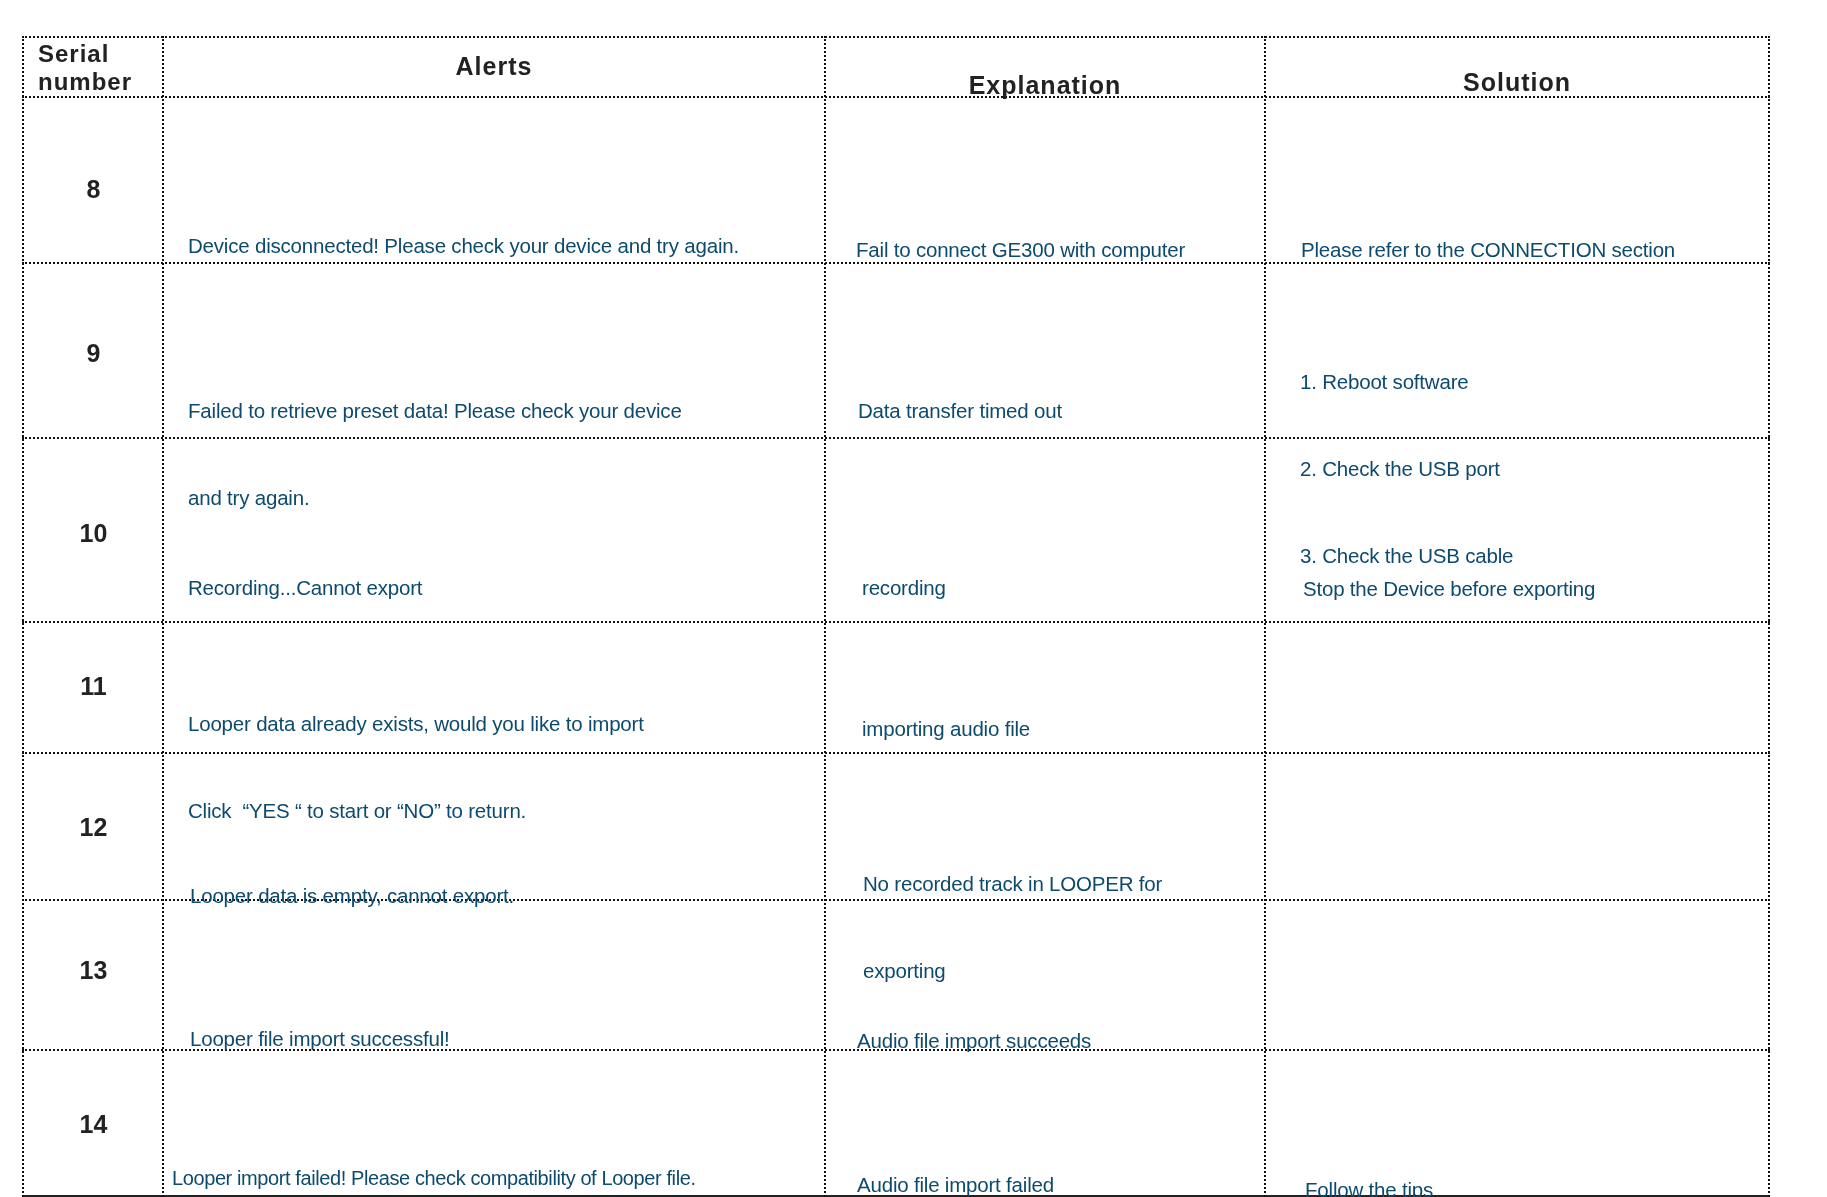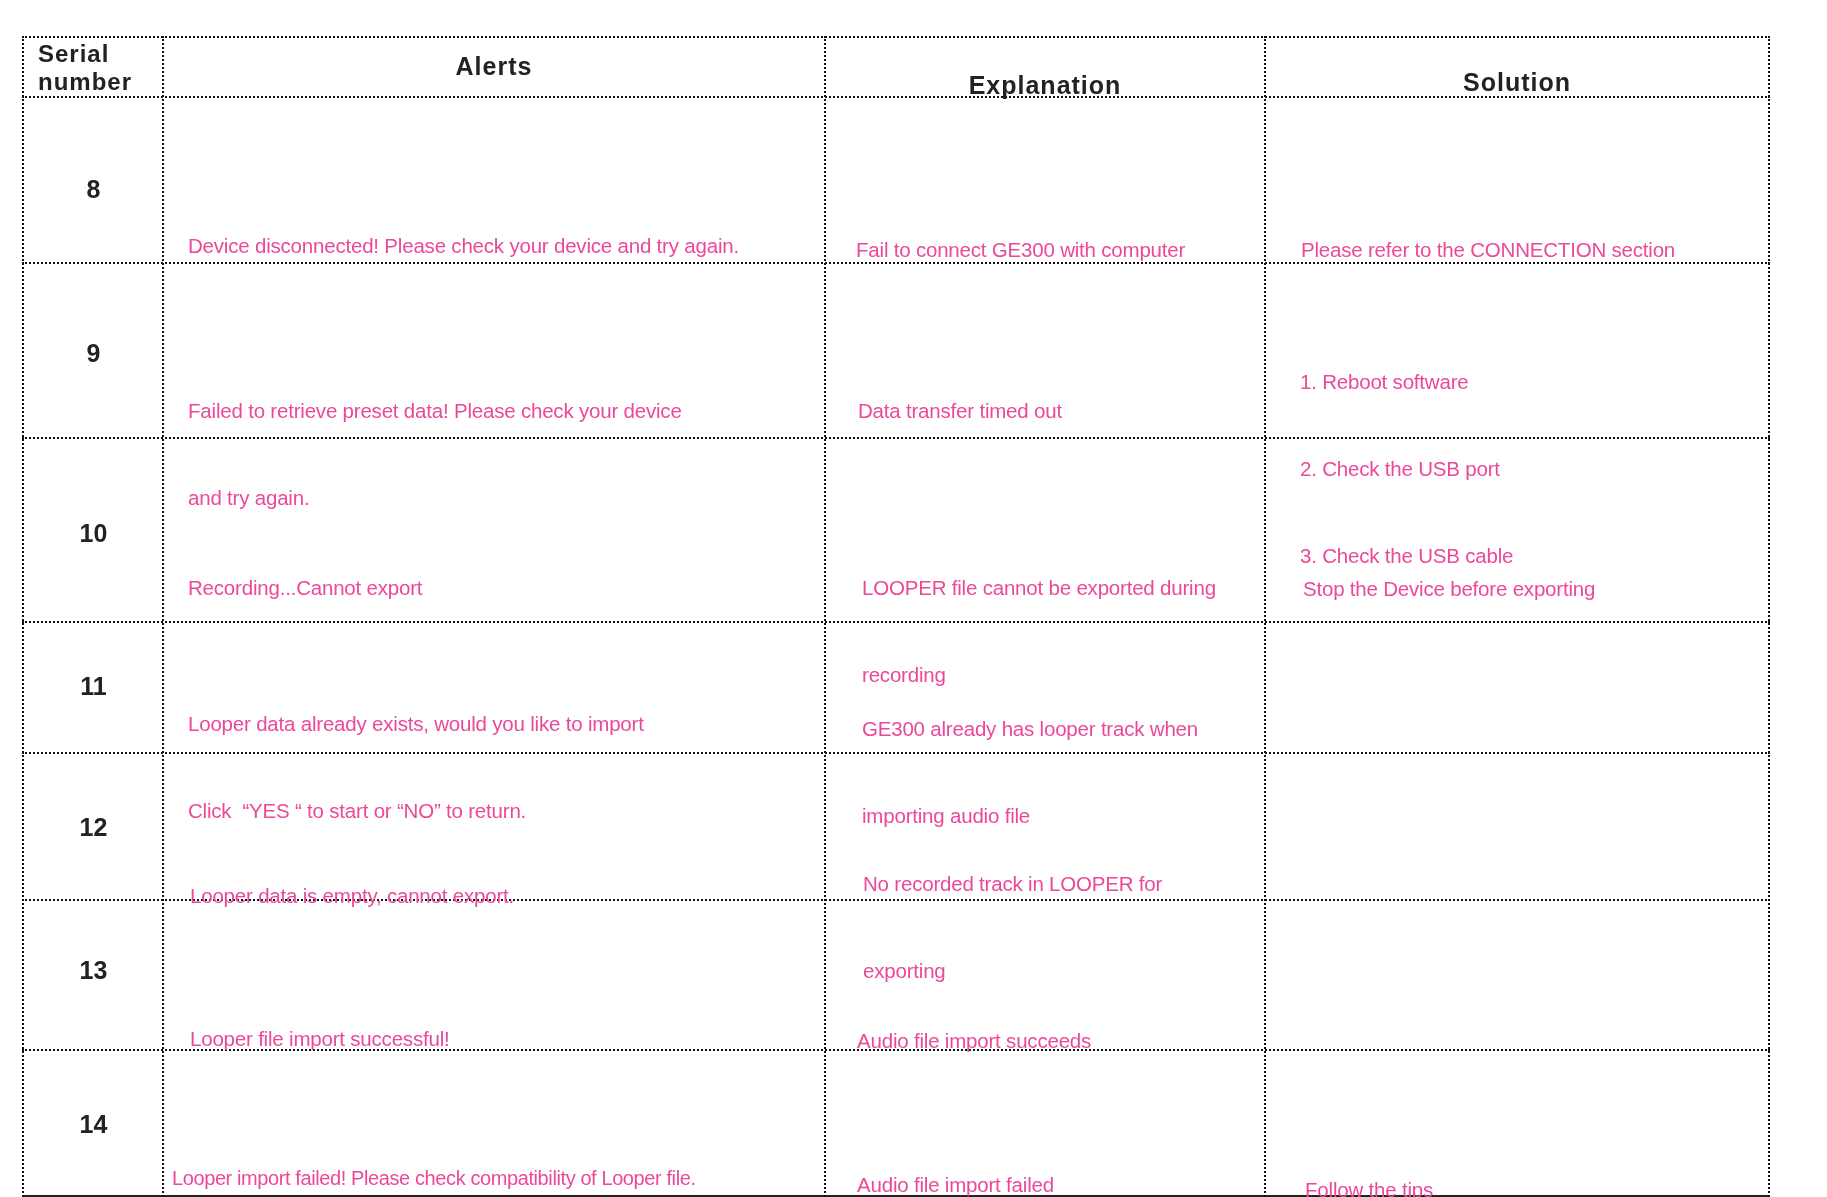--- a/index.html
+++ b/index.html
@@ -7,21 +7,21 @@
          font-family: "Liberation Sans", sans-serif; color: #1a1a1a; }
   .hline { position: absolute; height: 0; border-top: 2px dotted #111; }
   .vline { position: absolute; width: 0; border-left: 2px dotted #111; }
   .hline.solid { border-top: 2px solid #222; }
   .head { position: absolute; font-weight: bold; font-size: 25px; letter-spacing: 1px;
           text-align: center; color: #222; }
   .serialhead { position: absolute; left: 24px; top: 40px; width: 138px; font-weight: bold;
                 font-size: 24px; line-height: 28px; letter-spacing: 1px; color: #222; padding-left: 14px; box-sizing: border-box; }
   .serial { position: absolute; left: 24px; width: 139px; text-align: center; font-weight: bold;
             font-size: 25px; line-height: 30px; color: #222; }
-  .txt { position: absolute; font-size: 20.5px; line-height: 29px; white-space: pre; color: #ec4899;
+  .txt { position: absolute; font-size: 20.5px; line-height: 29px; white-space: pre; color: #0c4a6e;
          letter-spacing: -0.2px; }
 </style>
 </head>
 <body>
 
 <div>
 
   <div class="hline" style="left:22px; width:1748px; top:36px;"></div>
   <div class="hline" style="left:22px; width:1748px; top:96px;"></div>
   <div class="hline" style="left:22px; width:1748px; top:262px;"></div>
@@ -74,36 +74,34 @@
       <div>3. Check the USB cable</div>
     </div>
   </div>
 
   <div>
     <div class="serial" style="top:518px;">10</div>
     <div class="txt" style="left:188px; top:515px;">
       <div>Recording...Cannot export</div>
     </div>
     <div class="txt" style="left:862px; top:515px;">
-      <div>LOOPER file cannot be exported during</div>
       <div>recording</div>
     </div>
     <div class="txt" style="left:1303px; top:516px;">
       <div>Stop the Device before exporting</div>
     </div>
   </div>
 
   <div>
     <div class="serial" style="top:671px;">11</div>
     <div class="txt" style="left:188px; top:651px;">
       <div>Looper data already exists, would you like to import</div>
       <div>Click  “YES “ to start or “NO” to return.</div>
     </div>
     <div class="txt" style="left:862px; top:656px;">
-      <div>GE300 already has looper track when</div>
       <div>importing audio file</div>
     </div>
     <div class="txt" style="left:1303px; top:670px;"></div>
   </div>
 
   <div>
     <div class="serial" style="top:812px;">12</div>
     <div class="txt" style="left:190px; top:823px;">
       <div>Looper data is empty, cannot export.</div>
     </div>

